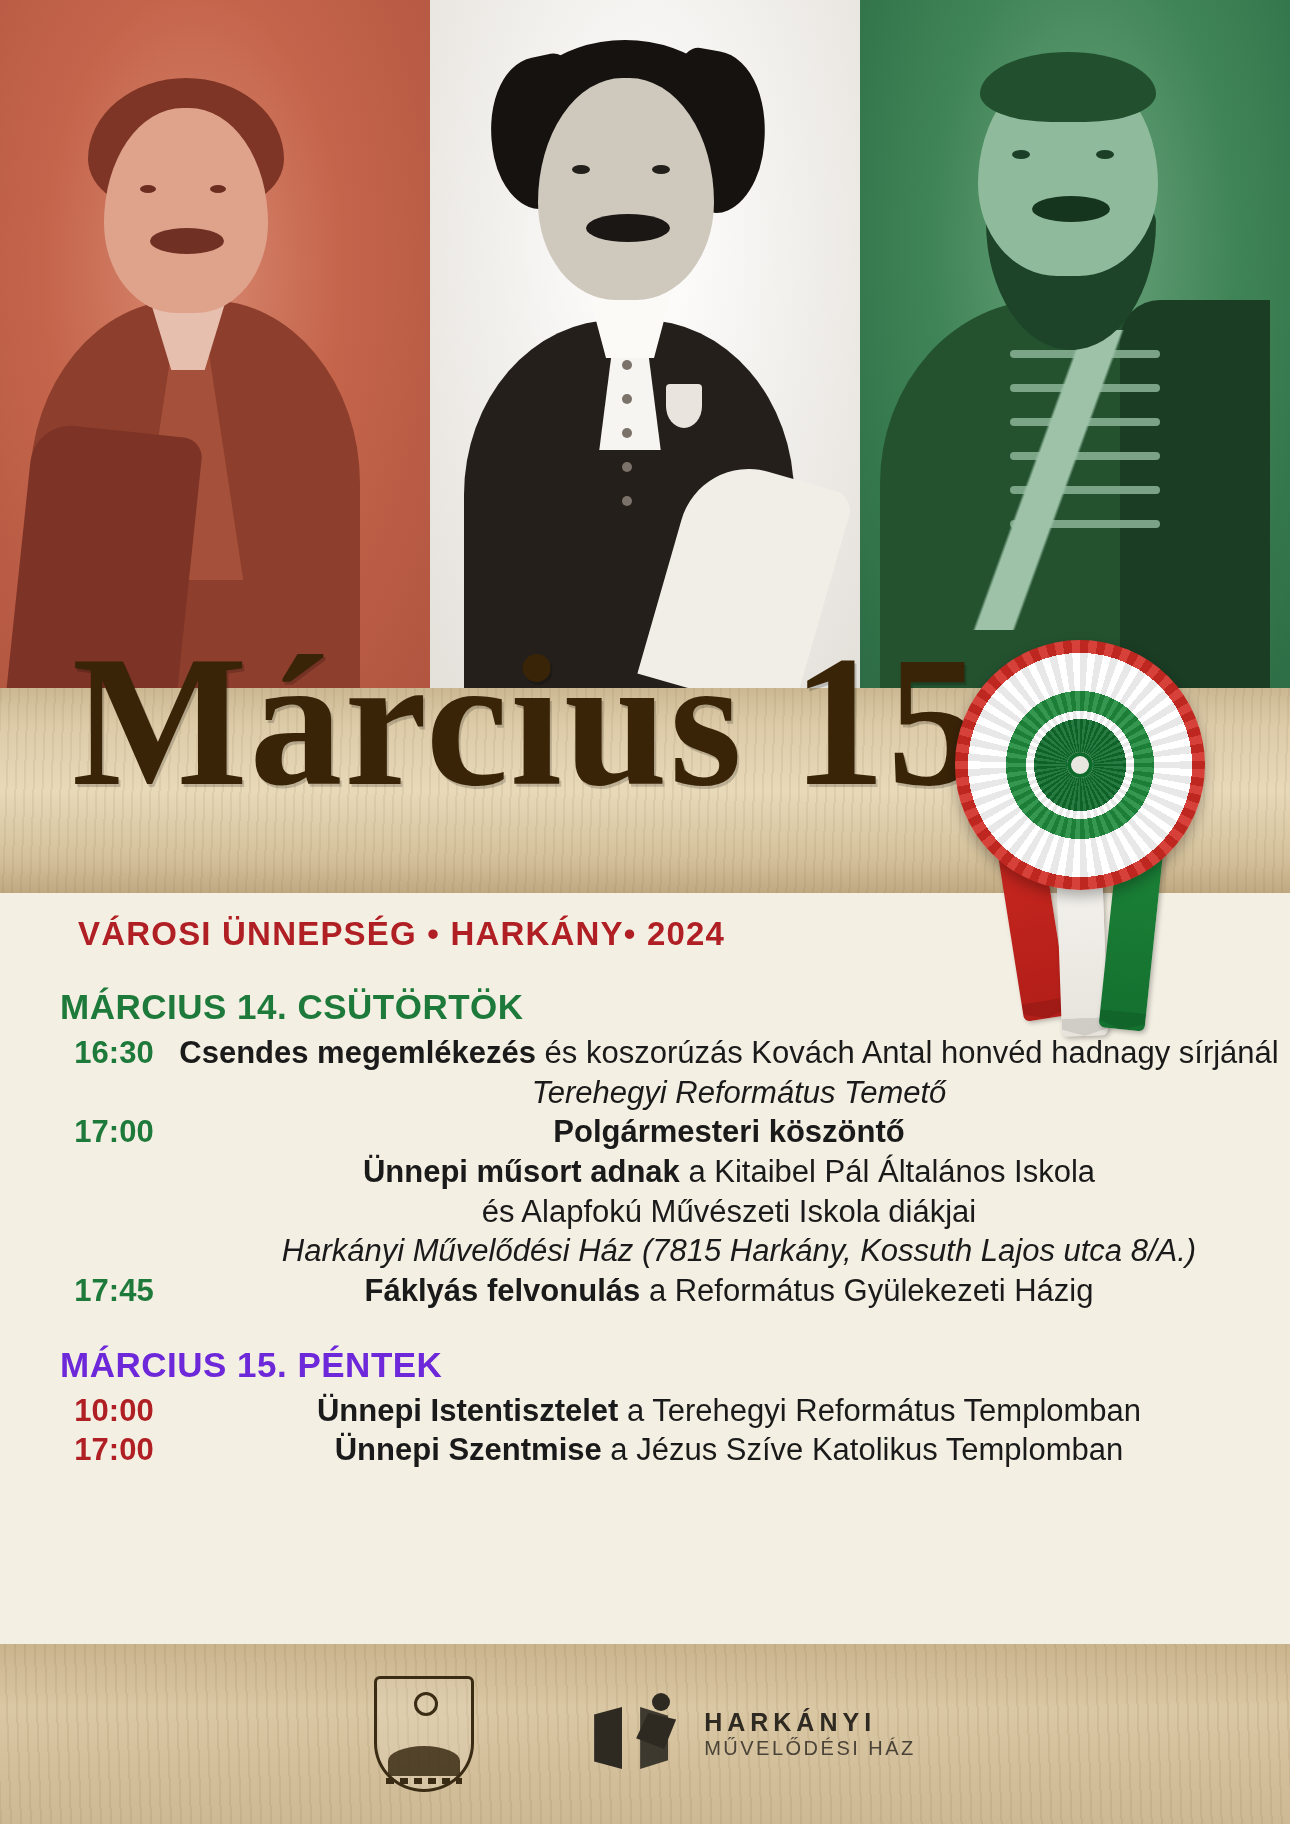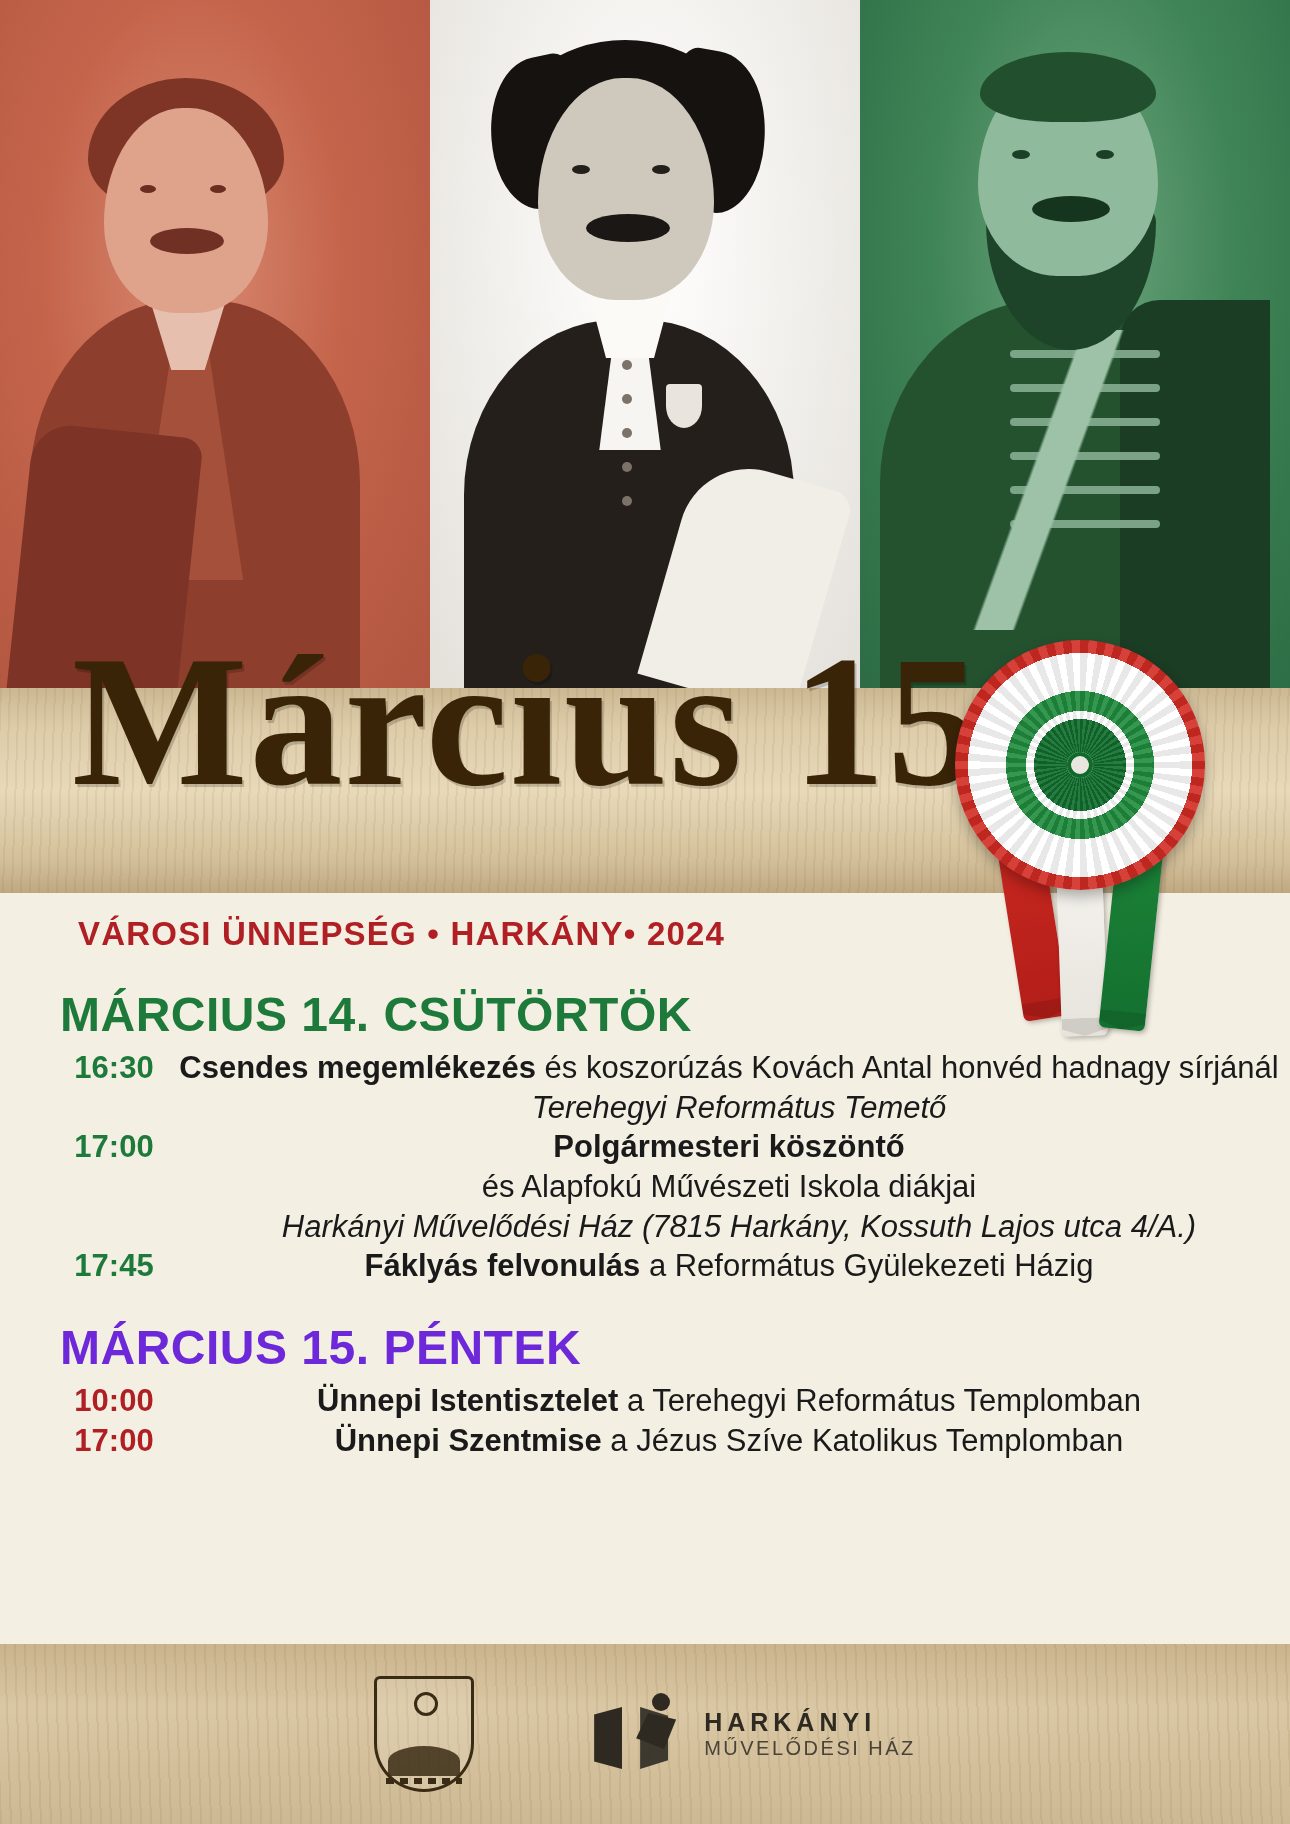--- a/index.html
+++ b/index.html
@@ -146,21 +146,21 @@
     border-radius:50%;background:#e9e6df;box-shadow:0 0 0 4px #0f6b2b inset;
   }
 
   
   .content{position:absolute;left:0;top:893px;width:1290px;}
   .subtitle{
     margin:22px 0 0 78px;
     color:#b01f24;font-size:33px;font-weight:700;letter-spacing:1.2px;
   }
   .day{
-    margin:34px 0 6px 60px;font-size:48px;font-weight:700;letter-spacing:.5px;
+    margin:34px 0 6px 60px;font-size:35px;font-weight:700;letter-spacing:.5px;
   }
   .day.green{color:#1e7a3b;}
   .day.red{color:#6d28d9;}
   .rows{margin:0 0 0 60px;text-align:center;}
   .row{display:flex;align-items:flex-start;font-size:31px;line-height:1.28;color:#1a1a1a;}
   .time{width:108px;flex:none;font-weight:700;}
   .time.green{color:#1e7a3b;}
   .time.red{color:#b01f24;}
   .txt{flex:1;}
   .txt b{font-weight:700;}
@@ -295,22 +295,23 @@
     <div class="row">
       <div class="time green">16:30</div>
       <div class="txt"><b>Csendes megemlékezés</b><span> és koszorúzás Kovách Antal honvéd hadnagy sírjánál</span></div>
     </div>
     <div class="sub italic">Terehegyi Református Temető</div>
 
     <div class="row">
       <div class="time green">17:00</div>
       <div class="txt"><b>Polgármesteri köszöntő</b></div>
     </div>
+    <div class="sub"><b>Ünnepi műsort adnak</b><span> a Kitaibel Pál Általános Iskola</span></div>
     <div class="sub">és Alapfokú Művészeti Iskola diákjai</div>
-    <div class="sub italic">Harkányi Művelődési Ház (7815 Harkány, Kossuth Lajos utca 4/A.)</div>
+    <div class="sub italic">Harkányi Művelődési Ház (7815 Harkány, Kossuth Lajos utca 8/A.)</div>
 
     <div class="row">
       <div class="time green">17:45</div>
       <div class="txt"><b>Fáklyás felvonulás</b><span> a Református Gyülekezeti Házig</span></div>
     </div>
   </div>
 
   <div class="day red">MÁRCIUS 15. PÉNTEK</div>
   <div class="rows">
 

